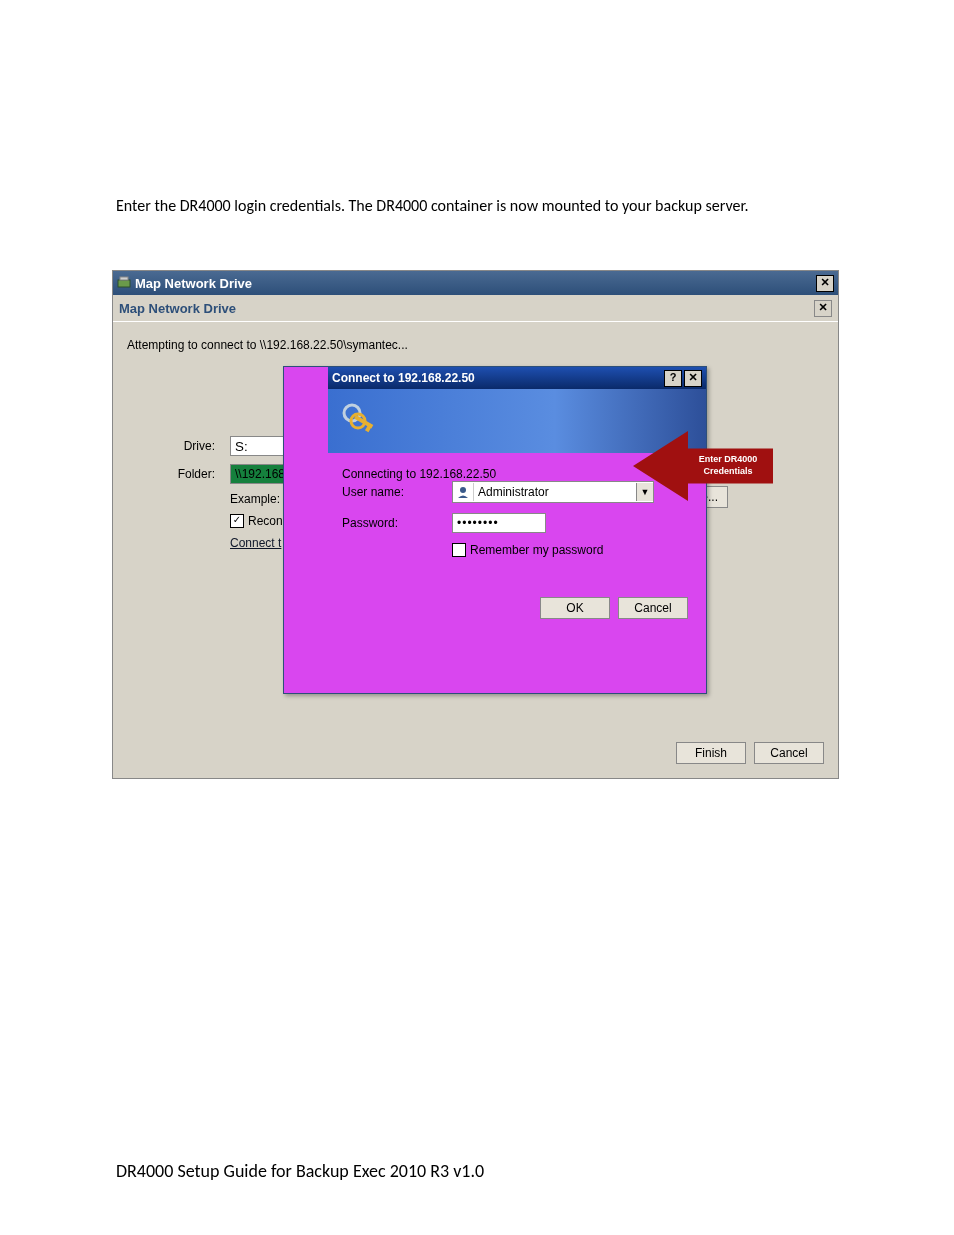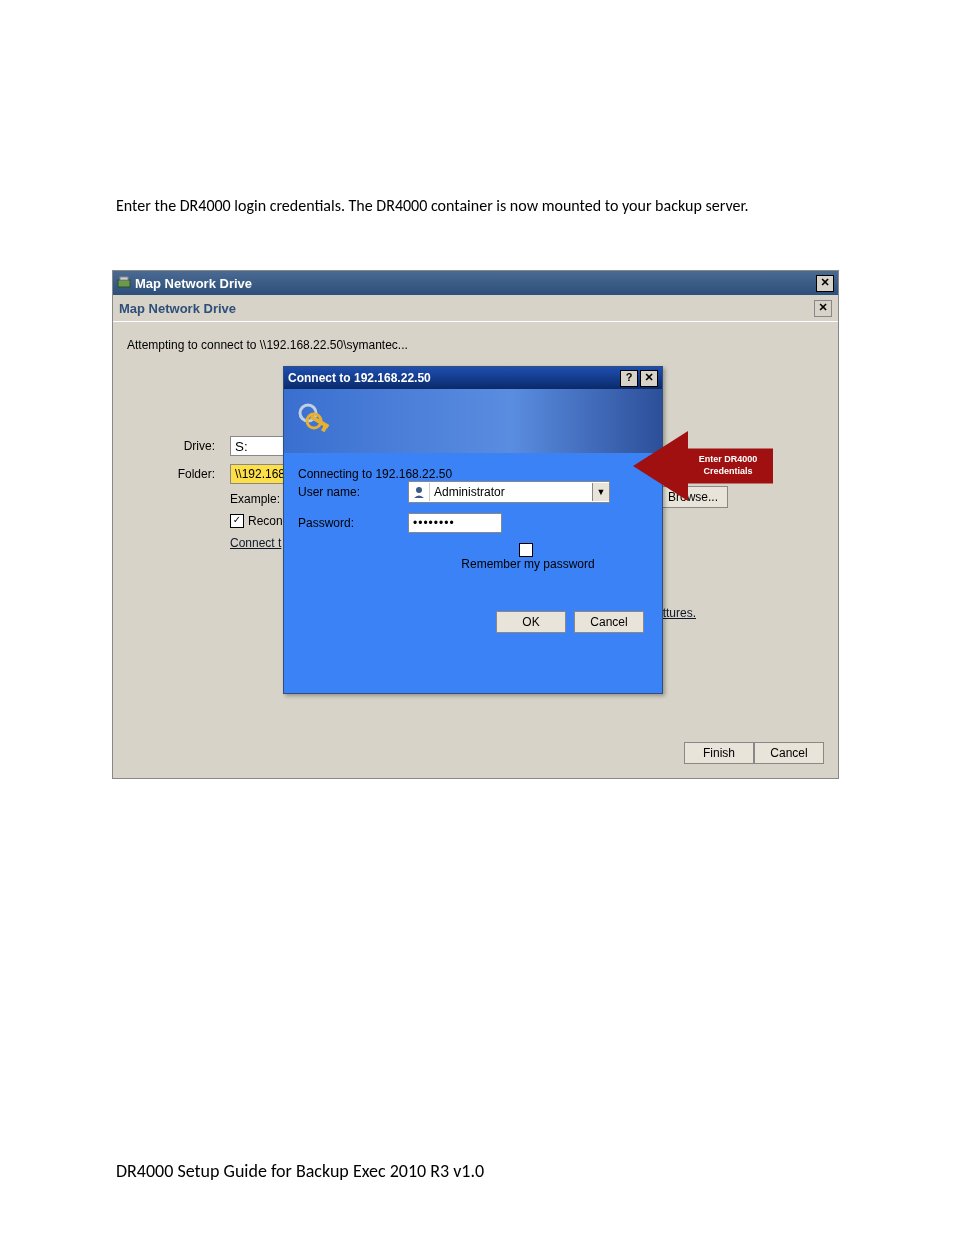--- a/index.html
+++ b/index.html
@@ -66,21 +66,21 @@
     border-bottom:1px solid #fff;
   }
   .subheader .close-btn { border:1px solid #888;}
   .body-area{
     padding: 16px 14px 0 14px;
   }
   .form-row{display:flex; align-items:center; margin-bottom:8px;}
   .form-row .lbl{width:88px; text-align:right; padding-right:15px;}
   .textbox{
     border:1px solid #888;
-    background:#fde047;
+    background:#15803d;
     height:18px;
     padding:0 4px;
     font-size:12px;
     font-family:inherit;
   }
   .combo{
     border:1px solid #888; background:#fff; height:18px; padding:0 4px;
     width:140px;
   }
   .chk{width:12px;height:12px; border:1px solid #000; display:inline-block; margin-right:4px; vertical-align:middle; background:#fff; text-align:center; line-height:10px; font-size:10px;}
@@ -89,30 +89,31 @@
     border:1px solid #888;
     background:#e8e4da;
     height:22px;
     min-width:70px;
     font-size:12px;
     font-family:inherit;
   }
   .footer-btns{
     position:absolute;
     bottom:14px; right:14px;
-    display:flex; 
+    display:flex; gap:8px;
   }
   .auth-dialog{
     position:absolute;
     left:170px; top:95px;
     width:378px;
     height:326px;
-    background:#3b82f6;
+    background:#d946ef;
     border:1px solid #2d4f79;
     box-shadow: 2px 2px 4px rgba(0,0,0,.3);
+    padding-left: 44px;
   }
   .auth-titlebar{
     height:22px;
     background: linear-gradient(#1e4fb0,#0a2a6a);
     color:#fff; font-weight:bold;
     display:flex; align-items:center; justify-content:space-between;
     padding:0 4px;
     font-size:12px;
   }
   .title-btns{display:flex; gap:2px;}
@@ -250,21 +251,21 @@
           <span style="flex:1;padding-left:4px;">Administrator</span>
           <span class="arrow">▼</span>
         </div>
       </div>
 
       <div class="auth-row">
         <span class="lbl">Password:</span>
         <input class="auth-input" style="width: 84px; letter-spacing: 1px;" value="••••••••">
       </div>
 
-      <div class="auth-row" style="margin-left:110px;flex-direction:column;">
+      <div class="auth-row" style="margin-left:110px;">
         <span class="chk"></span>
         <span>Remember my password</span>
       </div>
 
       <div class="auth-btns">
         <button class="btn">OK</button>
         <button class="btn">Cancel</button>
       </div>
     </div>
   </div>

